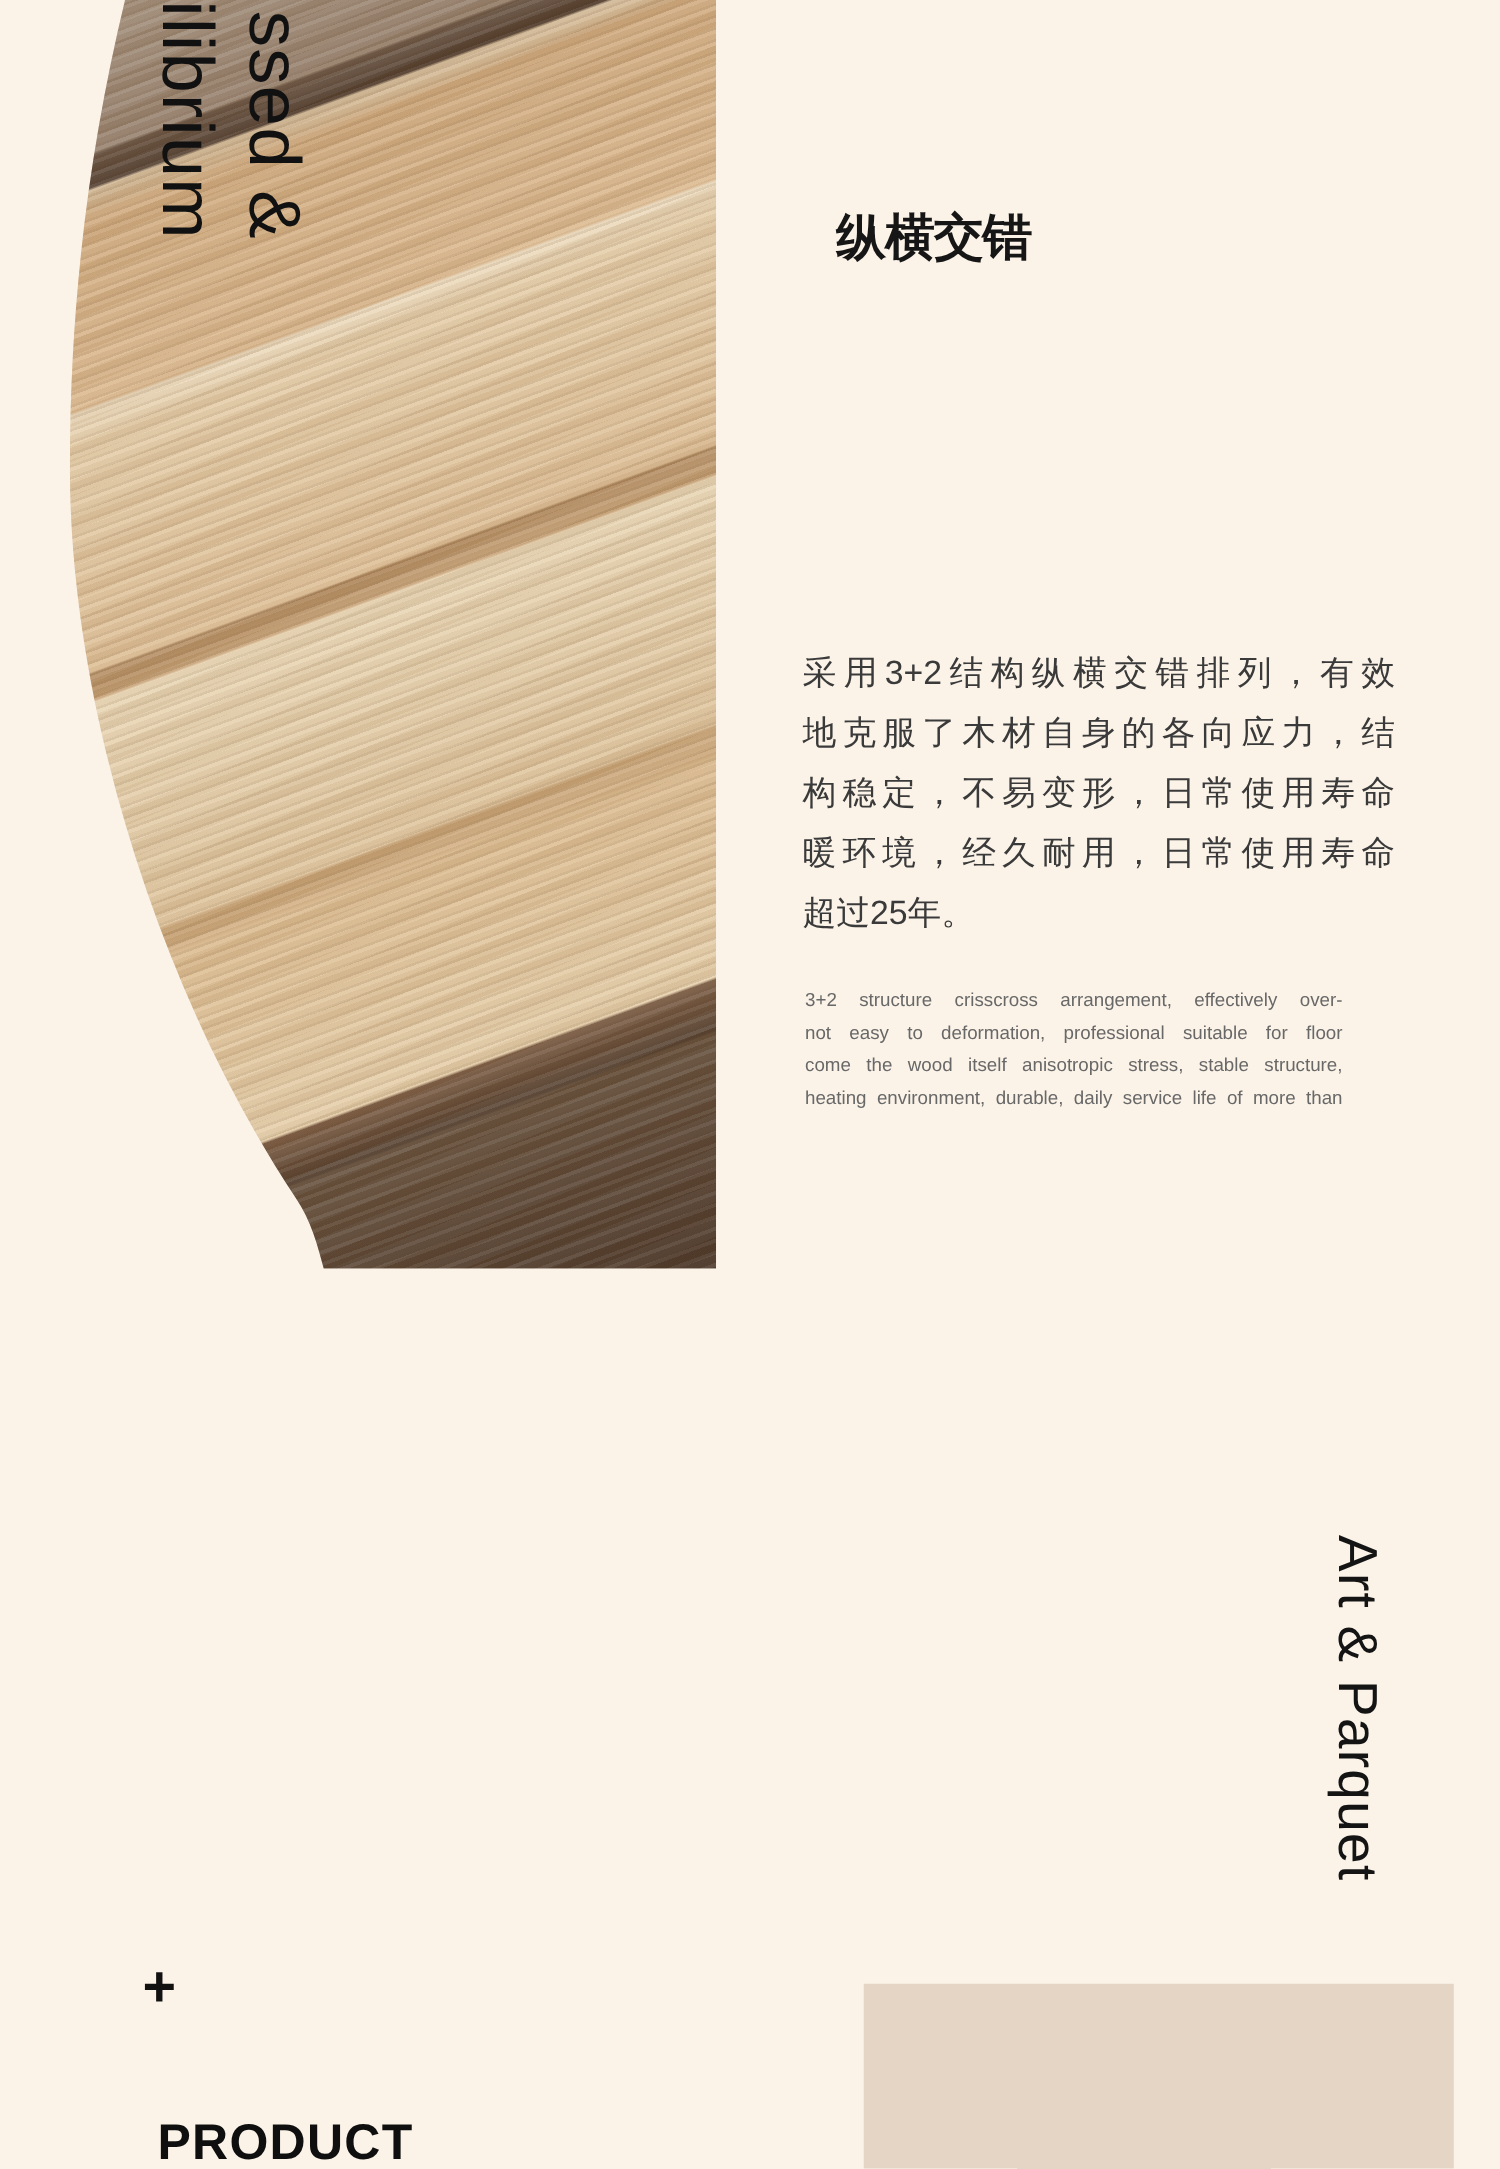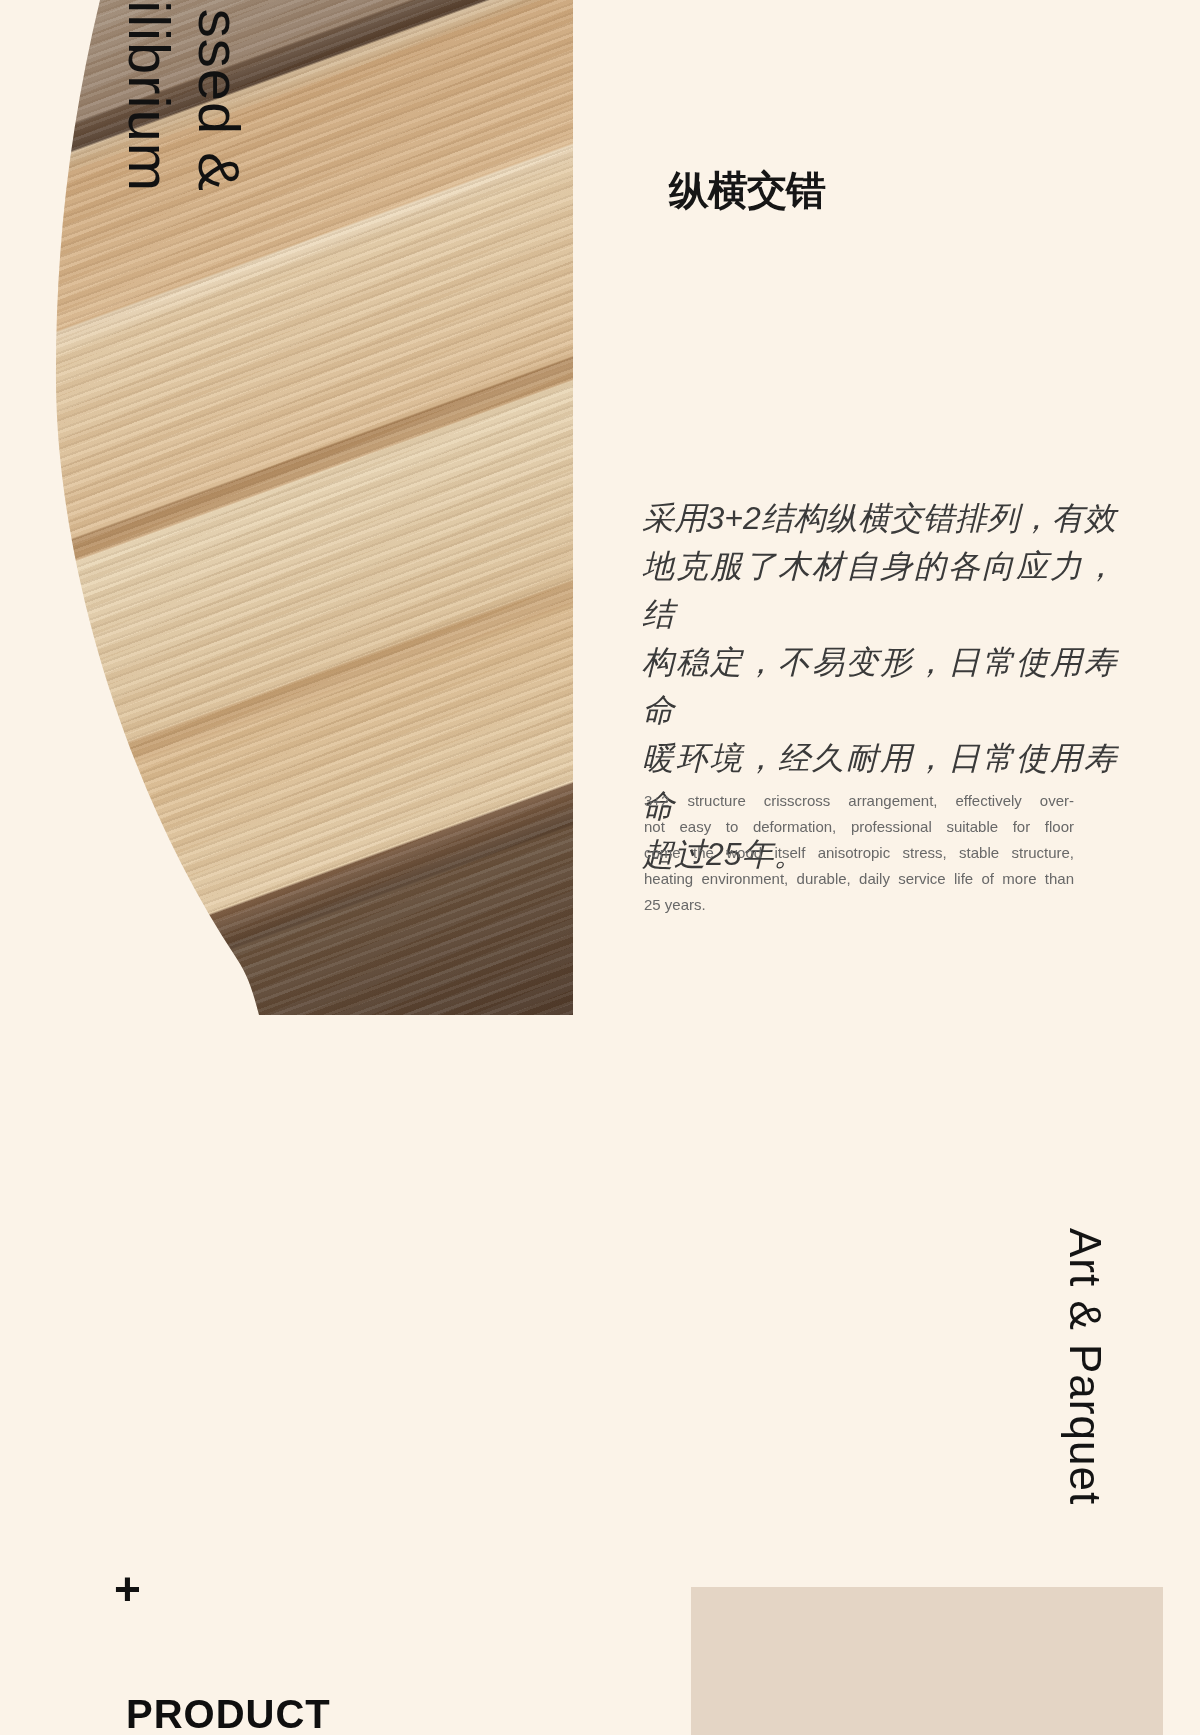--- a/index.html
+++ b/index.html
@@ -49,22 +49,22 @@
   }
   .hero-caption div{white-space:nowrap;}
 
   
   .headline{
     position:absolute;left:638px;top:140px;
     color:var(--heading);font-weight:700;
     font-size:40px;line-height:101px;letter-spacing:-1px;margin-left:31px;
   }
   .body-cn{
-    position:absolute;left:642px;top:494px;width:474px;
-    color:var(--body);font-size:32px;line-height:48px;font-weight:400;font-style:italic;
+    position:absolute;left:642px;top:514px;width:474px;
+    color:var(--body);font-size:27px;line-height:48px;font-weight:400;
   }
   .body-cn .jline{text-align:justify;text-align-last:justify;}
   .body-cn .lastline{text-align:left;}
   .body-en{
     position:absolute;left:644px;top:776px;width:430px;
     color:var(--english);font-size:15px;line-height:26px;font-weight:400;margin-top:12px;
   }
   .body-en .jline{text-align:justify;text-align-last:justify;}
   .body-en .lastline{text-align:left;}
 
@@ -112,21 +112,20 @@
       <div class="jline">构稳定，不易变形，日常使用寿命</div>
       <div class="jline">暖环境，经久耐用，日常使用寿命</div>
       <div class="lastline">超过25年。</div>
     </div>
 
   <div class="body-en">
       <div class="jline">3+2 structure crisscross arrangement, effectively over-</div>
       <div class="jline">not easy to deformation, professional suitable for floor</div>
       <div class="jline">come the wood itself anisotropic stress, stable structure,</div>
       <div class="jline">heating environment, durable, daily service life of more than</div>
-      <div class="lastline">25 years.</div>
     </div>
 
   <div class="side-label">Art &amp; Parquet</div>
 
   <div class="plus-mark">+</div>
 
   <div class="product-label">PRODUCT</div>
 
   <div class="beige-block"></div>
 

